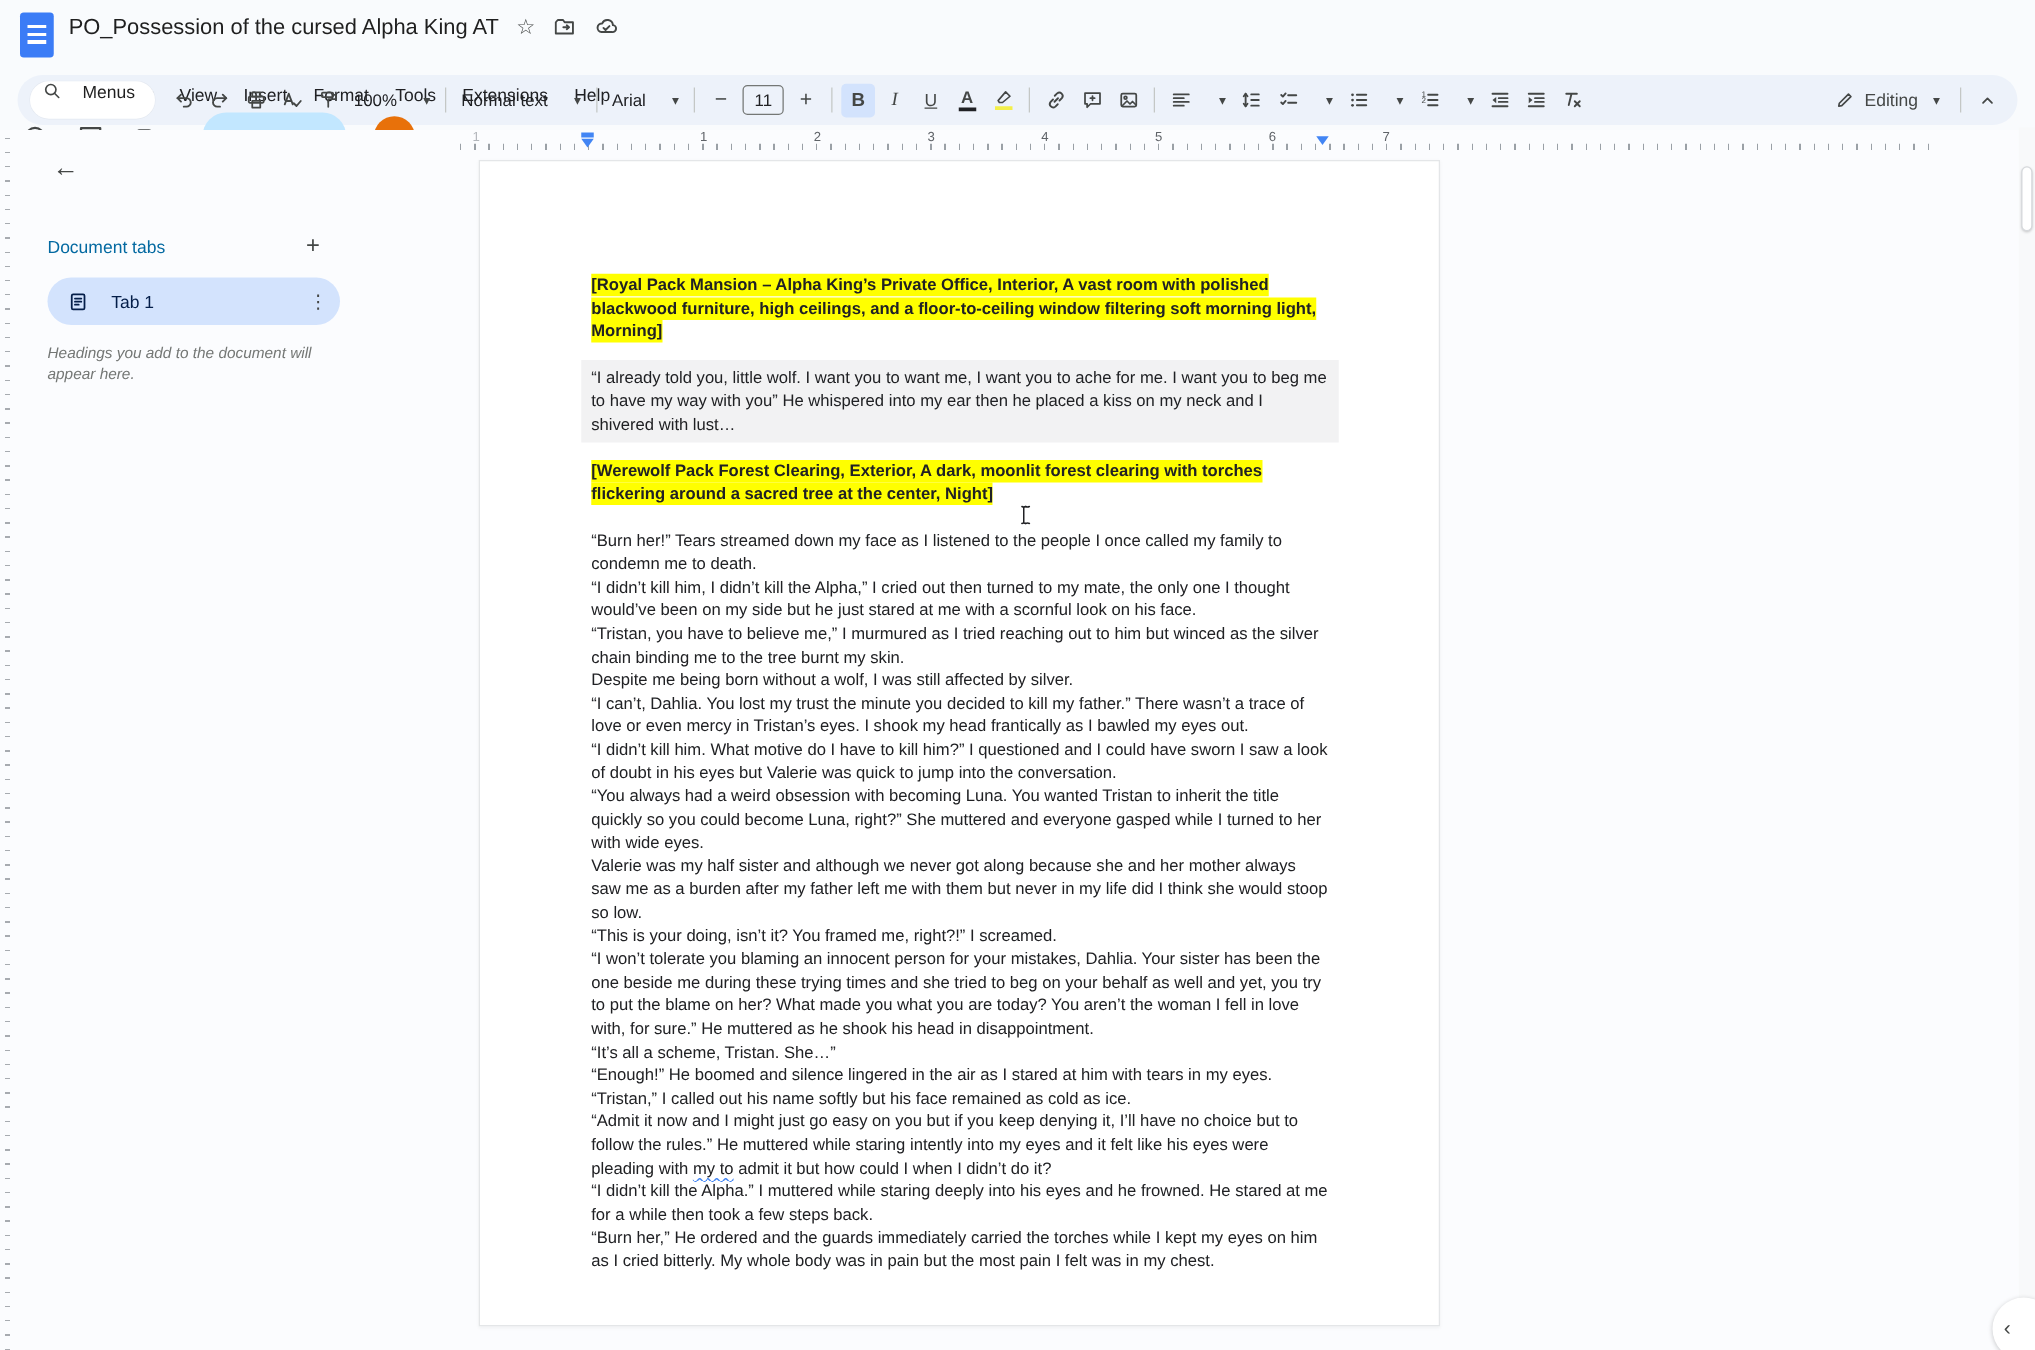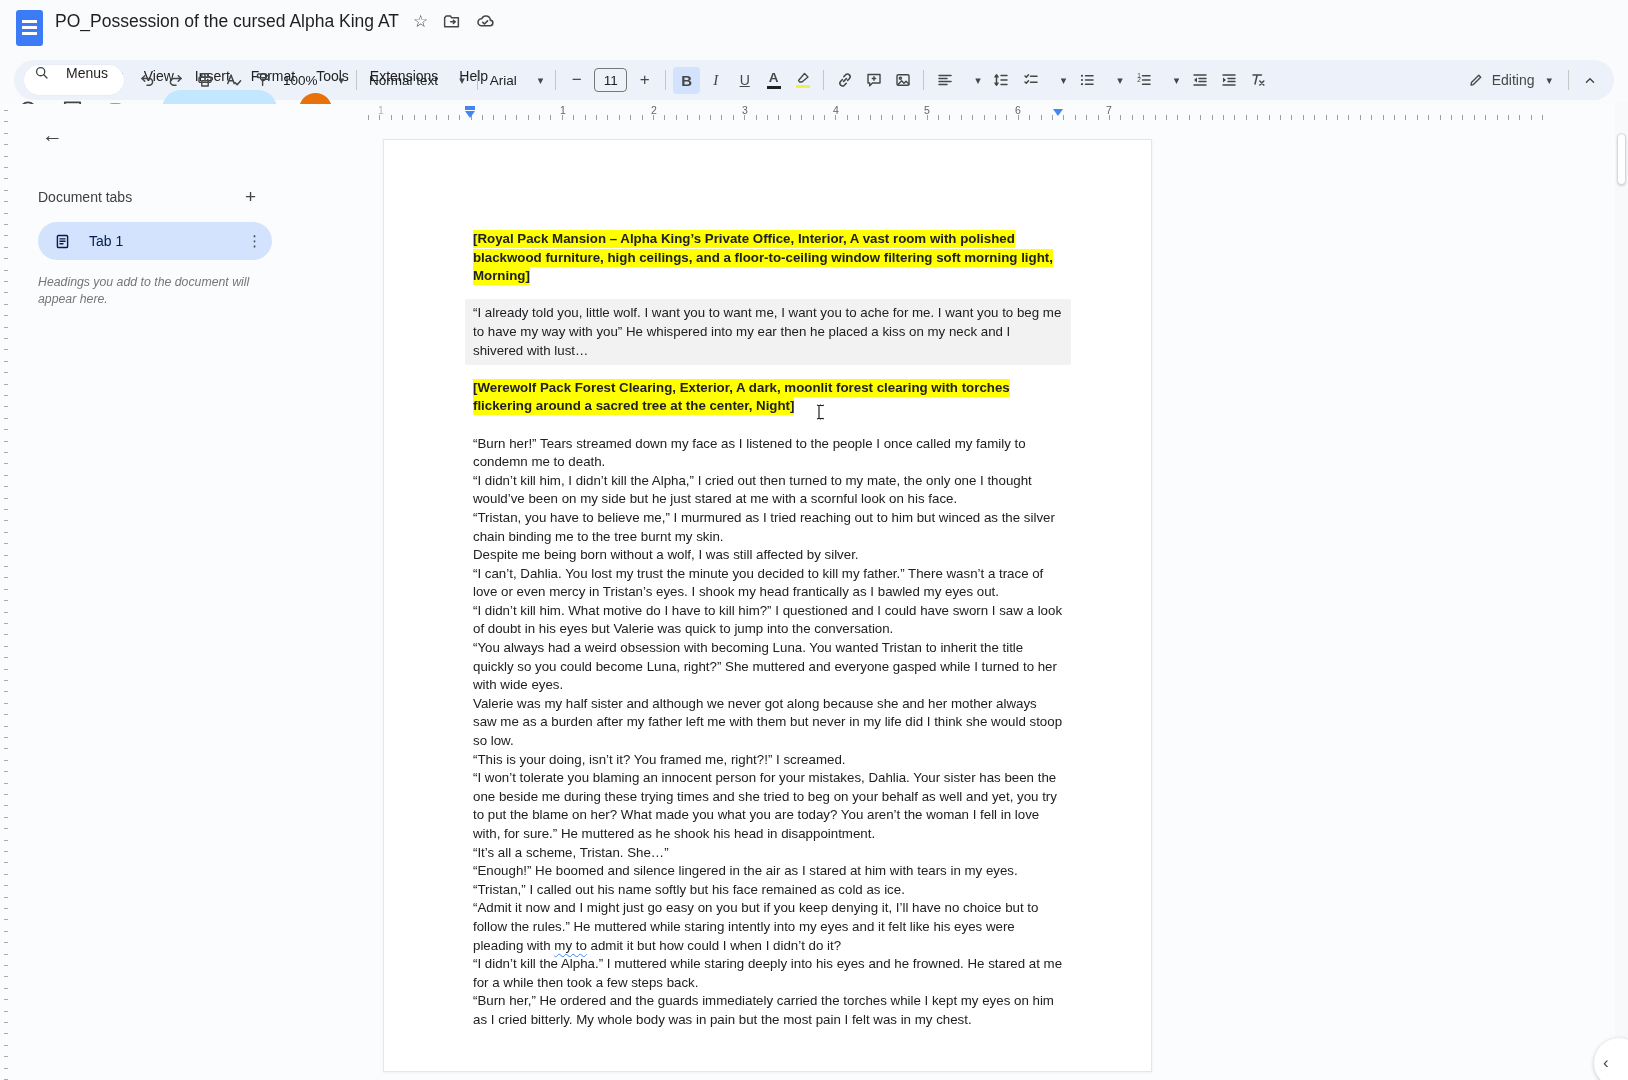--- a/index.html
+++ b/index.html
@@ -47,40 +47,40 @@
   .pm { font-size:17px; color:#444746; }
   .toolbar-right { margin-left:auto; display:flex; align-items:center; }
   .editing-dd { display:flex; align-items:center; gap:8px; padding:0 10px; height:30px; border-radius:4px; font-size:14px; color:#444746; cursor:pointer; }
 
   
   .workspace { display:flex; height:978px; background:#fbfcfe; }
   .vruler { width:12px; background-image:repeating-linear-gradient(180deg,#a7abb0 0 1px,transparent 1px 11.4px); background-size:4px 100%; background-position:4px 6px; background-repeat:no-repeat; }
   .sidebar { width:300px; padding:18px 0 0 26px; background:#fbfcfe; }
   .back-btn { width:26px; height:26px; display:flex; align-items:center; color:#444746; font-size:21px; cursor:pointer; margin-left:4px; }
   .side-section { display:flex; align-items:center; justify-content:space-between; margin-top:38px; width:218px; }
-  .side-title { font-size:14px; font-weight:500; color:#404040; }
+  .side-title { font-size:14px; font-weight:500; color:#0369a1; }
   .plus-ic { font-size:19px; color:#444746; cursor:pointer; }
   .tab-pill { margin-top:14px; width:234px; height:38px; background:#d3e3fd; border-radius:19px; display:flex; align-items:center; padding:0 10px 0 16px; cursor:pointer; }
   .tab-label { font-size:14px; font-weight:500; color:#041e49; margin-left:18px; }
   .kebab { margin-left:auto; color:#444746; font-size:15px; letter-spacing:0; cursor:pointer; }
   .side-hint { margin-top:14px; width:215px; font-size:12.3px; font-style:italic; color:#747775; line-height:17px; }
 
   
   .canvas { flex:1; position:relative; background:#fbfcfe; }
   .hruler { position:absolute; left:0; top:0; height:17px; width:1250px; }
   .hruler .ticks { position:absolute; left:56px; right:0; bottom:1px; height:5px;
     background:repeating-linear-gradient(90deg,#9aa0a6 0 1px,transparent 1px 11.4px); width:1185px; }
   .hruler .rnum { position:absolute; top:0; font-size:10.5px; color:#5f6368; transform:translateX(-50%); }
   .hruler .rnum.faint { color:#b2b6bb; }
   .marker { position:absolute; width:0; height:0; }
   .m-left-bar { left:153px; top:2px; width:10px; height:4px; background:#4285f4; }
   .m-left-tri { left:153px; top:7px; border-left:5px solid transparent; border-right:5px solid transparent; border-top:7px solid #4285f4; }
   .m-right-tri { left:741px; top:5px; border-left:5px solid transparent; border-right:5px solid transparent; border-top:7px solid #4285f4; }
 
-  .page { position:absolute; left:71px; top:35px; width:769px; height:933px; background:#fff; border:1px solid #e4e6e8; box-shadow:0 1px 3px rgba(0,0,0,.05); }
+  .page { position:absolute; left:71px; top:24px; width:769px; height:933px; background:#fff; border:1px solid #e4e6e8; box-shadow:0 1px 3px rgba(0,0,0,.05); }
   .doc-content { padding:90px 90px 0 89px; width:769px; font-size:13.3px; line-height:18.6px; color:#202124; }
   .block { margin:0 0 18.6px; }
   .scene-p { font-weight:700; }
   .scene-p .hl { background:#ffff00; padding:1px 0 2px; }
   .quote-block { background:#f2f2f3; padding:5px 8px; margin:-5px -8px 13.6px; }
   .bodyline { margin:0; }
   .grammar { text-decoration:underline wavy #4285f4; text-decoration-thickness:1px; text-underline-offset:3px; }
 
   .ibeam { position:absolute; left:504px; top:300px; width:9px; height:16px; color:#202124; }
 

